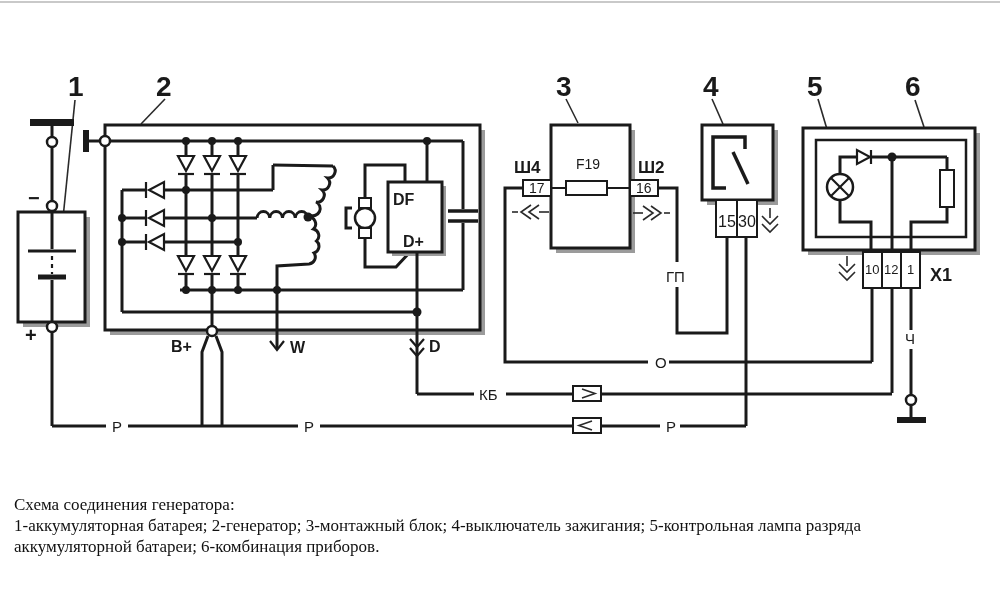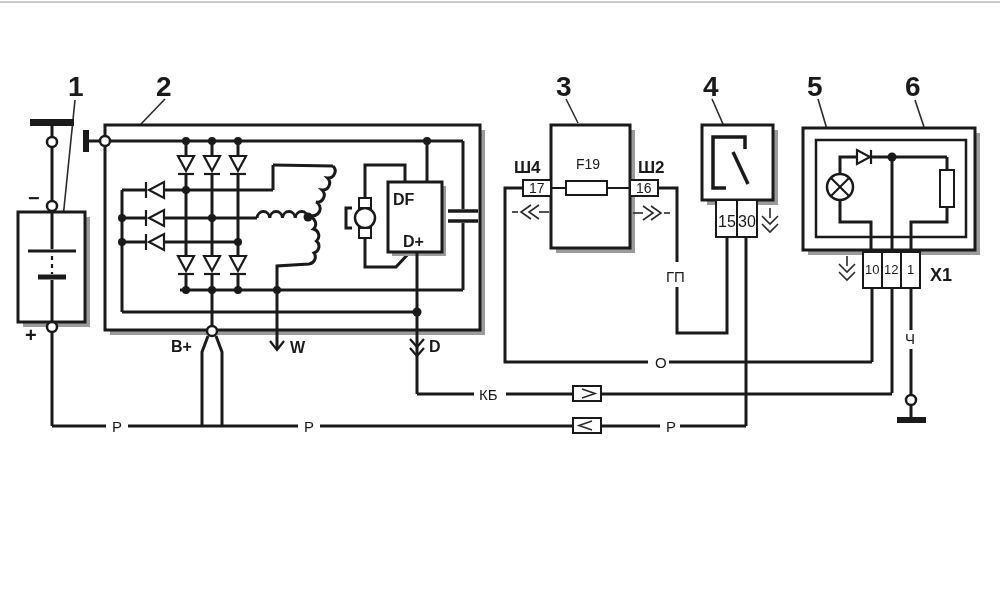--- a/index.html
+++ b/index.html
@@ -297,13 +297,18 @@
       <line class="w" x1="320" y1="426" x2="573" y2="426"></line>
       <rect class="pin" x="573" y="418" width="28" height="15" stroke-width="2.5"></rect>
       <polyline class="thin" points="592,421 579,425.5 592,430"></polyline>
       <line class="w" x1="601" y1="426" x2="660" y2="426"></line>
       <text class="wire" x="666" y="432">Р</text>
       <line class="w" x1="680" y1="426" x2="746" y2="426"></line>
       <line class="w" x1="746" y1="237" x2="746" y2="426"></line>
     </g>
   </svg>
 
+  <div id="caption">
+    <div>Схема соединения генератора:</div>
+    <div>1-аккумуляторная батарея; 2-генератор; 3-монтажный блок; 4-выключатель зажигания; 5-контрольная лампа разряда</div>
+    <div>аккумуляторной батареи; 6-комбинация приборов.</div>
+  </div>
 </div>
 
 </body></html>

